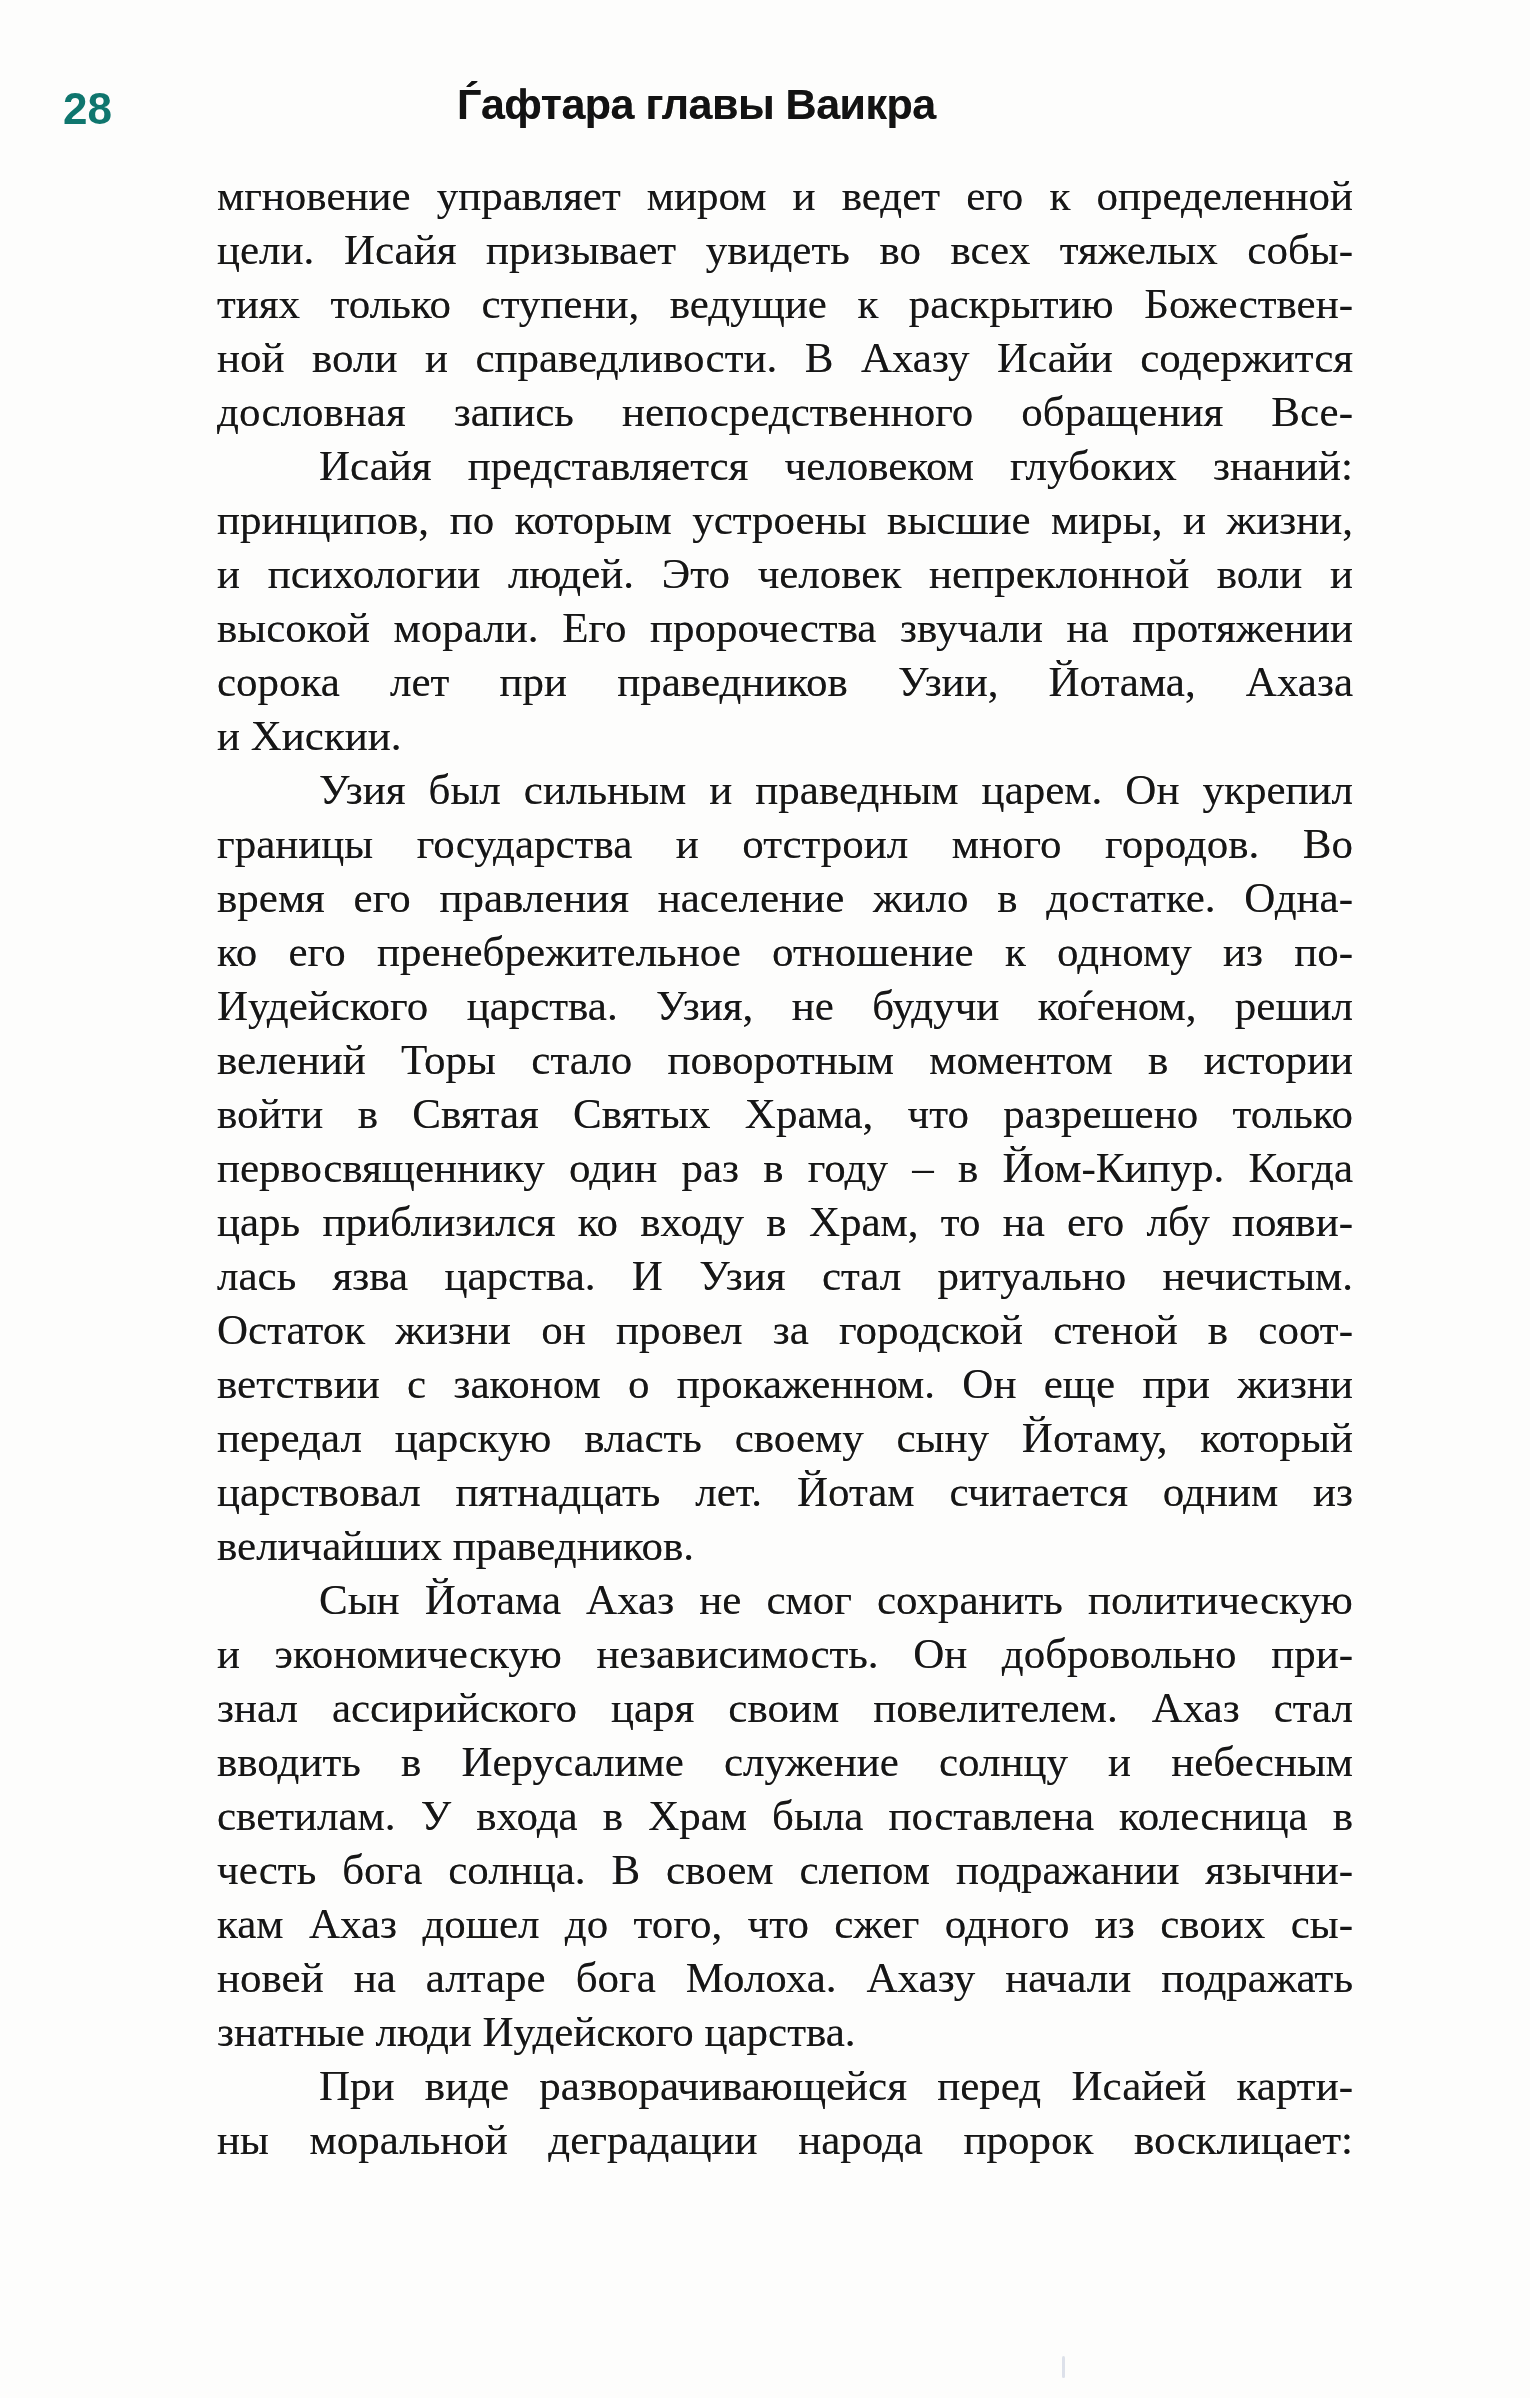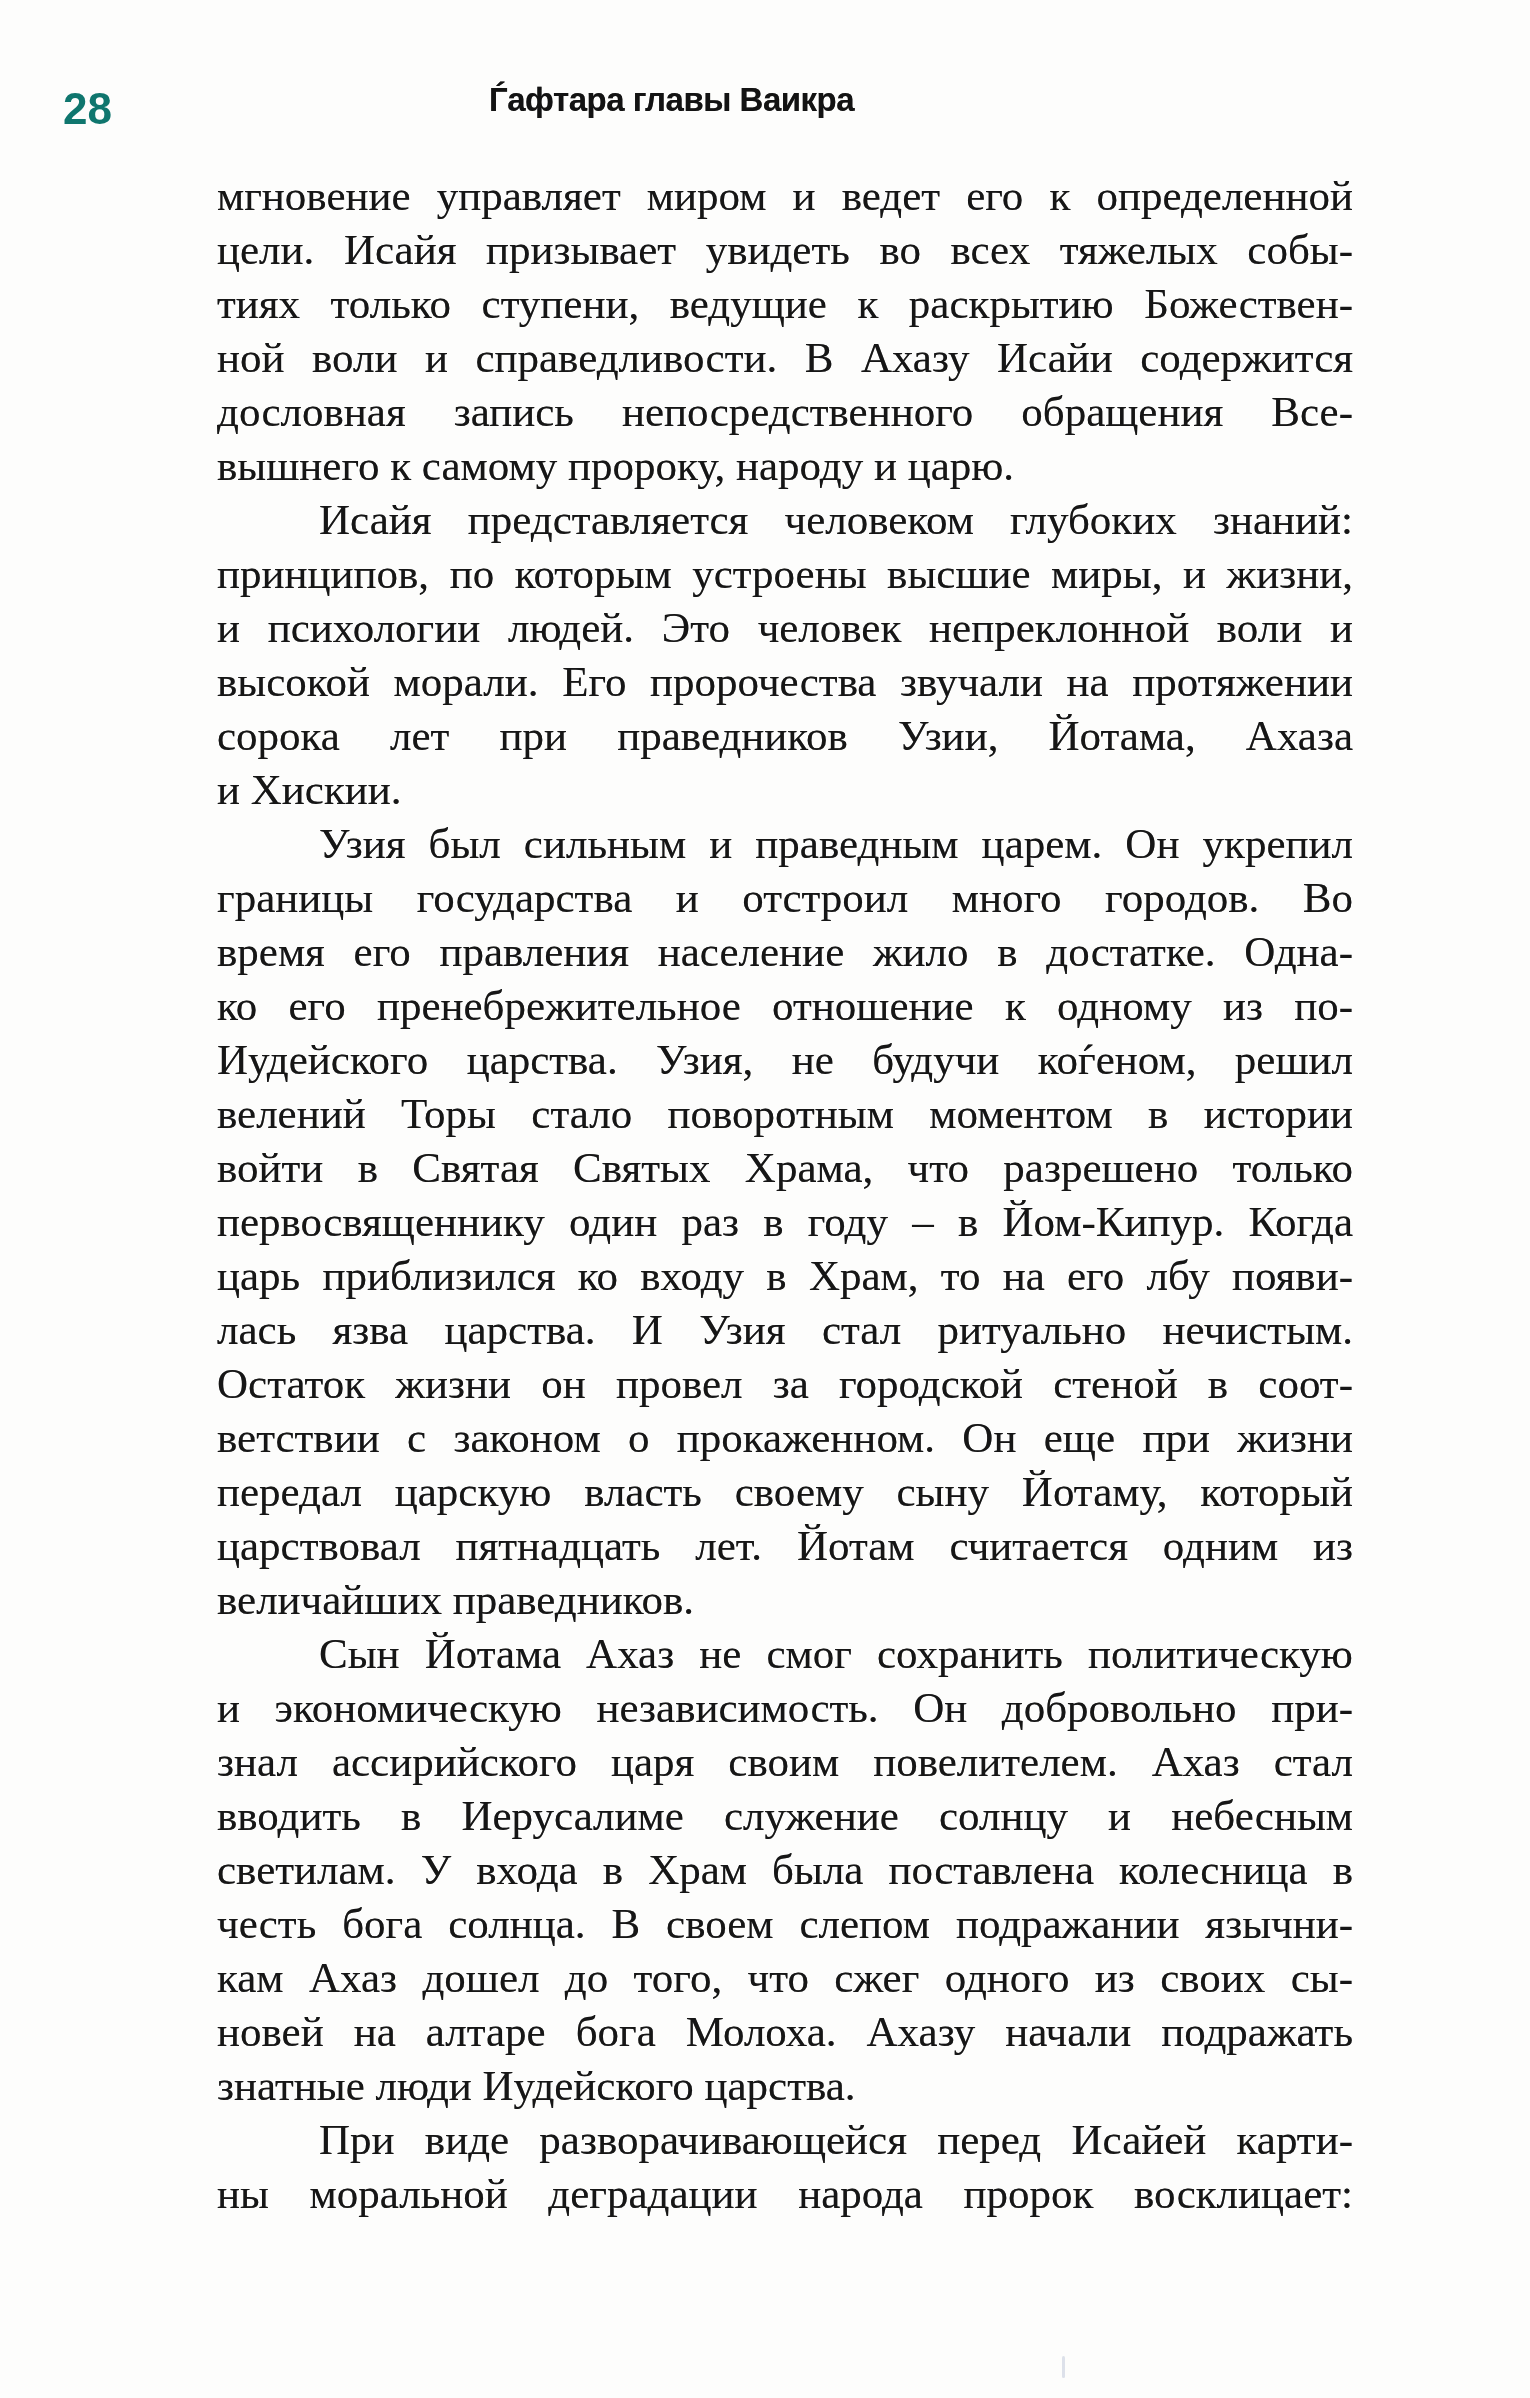--- a/index.html
+++ b/index.html
@@ -30,27 +30,26 @@
     line-height: 1;
     letter-spacing: 0;
     color: #0f766e;
   }
   .running-title {
     position: absolute;
     left: 457px;
     top: 83px;
     font-family: "Liberation Sans", sans-serif;
     font-weight: bold;
-    font-size: 33px;
+    font-size: 43px;
     line-height: 1;
     letter-spacing: -0.5px;
     color: #131313;
     white-space: nowrap;
     text-shadow: 0 0 0.6px rgba(0,0,0,0.55);
-    margin-left: 32px;
   }
   
   .text-block {
     position: absolute;
     left: 217px;
     top: 169px;
     width: 1136px;
     font-size: 43px;
     line-height: 54px;
     text-shadow: 0 0 0.5px rgba(0,0,0,0.5);
@@ -88,21 +87,20 @@
   <div class="page-number">28</div>
 
   <div class="running-title">Ѓафтара главы Ваикра</div>
 
   <div class="text-block" id="body-text">
       <div class="line">мгновение управляет миром и ведет его к определенной</div>
       <div class="line">цели. Исайя призывает увидеть во всех тяжелых собы-</div>
       <div class="line">тиях только ступени, ведущие к раскрытию Божествен-</div>
       <div class="line">ной воли и справедливости. В Ахазу Исайи содержится</div>
       <div class="line">дословная запись непосредственного обращения Все-</div>
-      <div class="line para-end">вышнего к самому пророку, народу и царю.</div>
       <div class="line indent">Исайя представляется человеком глубоких знаний:</div>
       <div class="line">принципов, по которым устроены высшие миры, и жизни,</div>
       <div class="line">и психологии людей. Это человек непреклонной воли и</div>
       <div class="line">высокой морали. Его пророчества звучали на протяжении</div>
       <div class="line">сорока лет при праведников Узии, Йотама, Ахаза</div>
       <div class="line para-end">и Хискии.</div>
       <div class="line indent">Узия был сильным и праведным царем. Он укрепил</div>
       <div class="line">границы государства и отстроил много городов. Во</div>
       <div class="line">время его правления население жило в достатке. Одна-</div>
       <div class="line">ко его пренебрежительное отношение к одному из по-</div>

